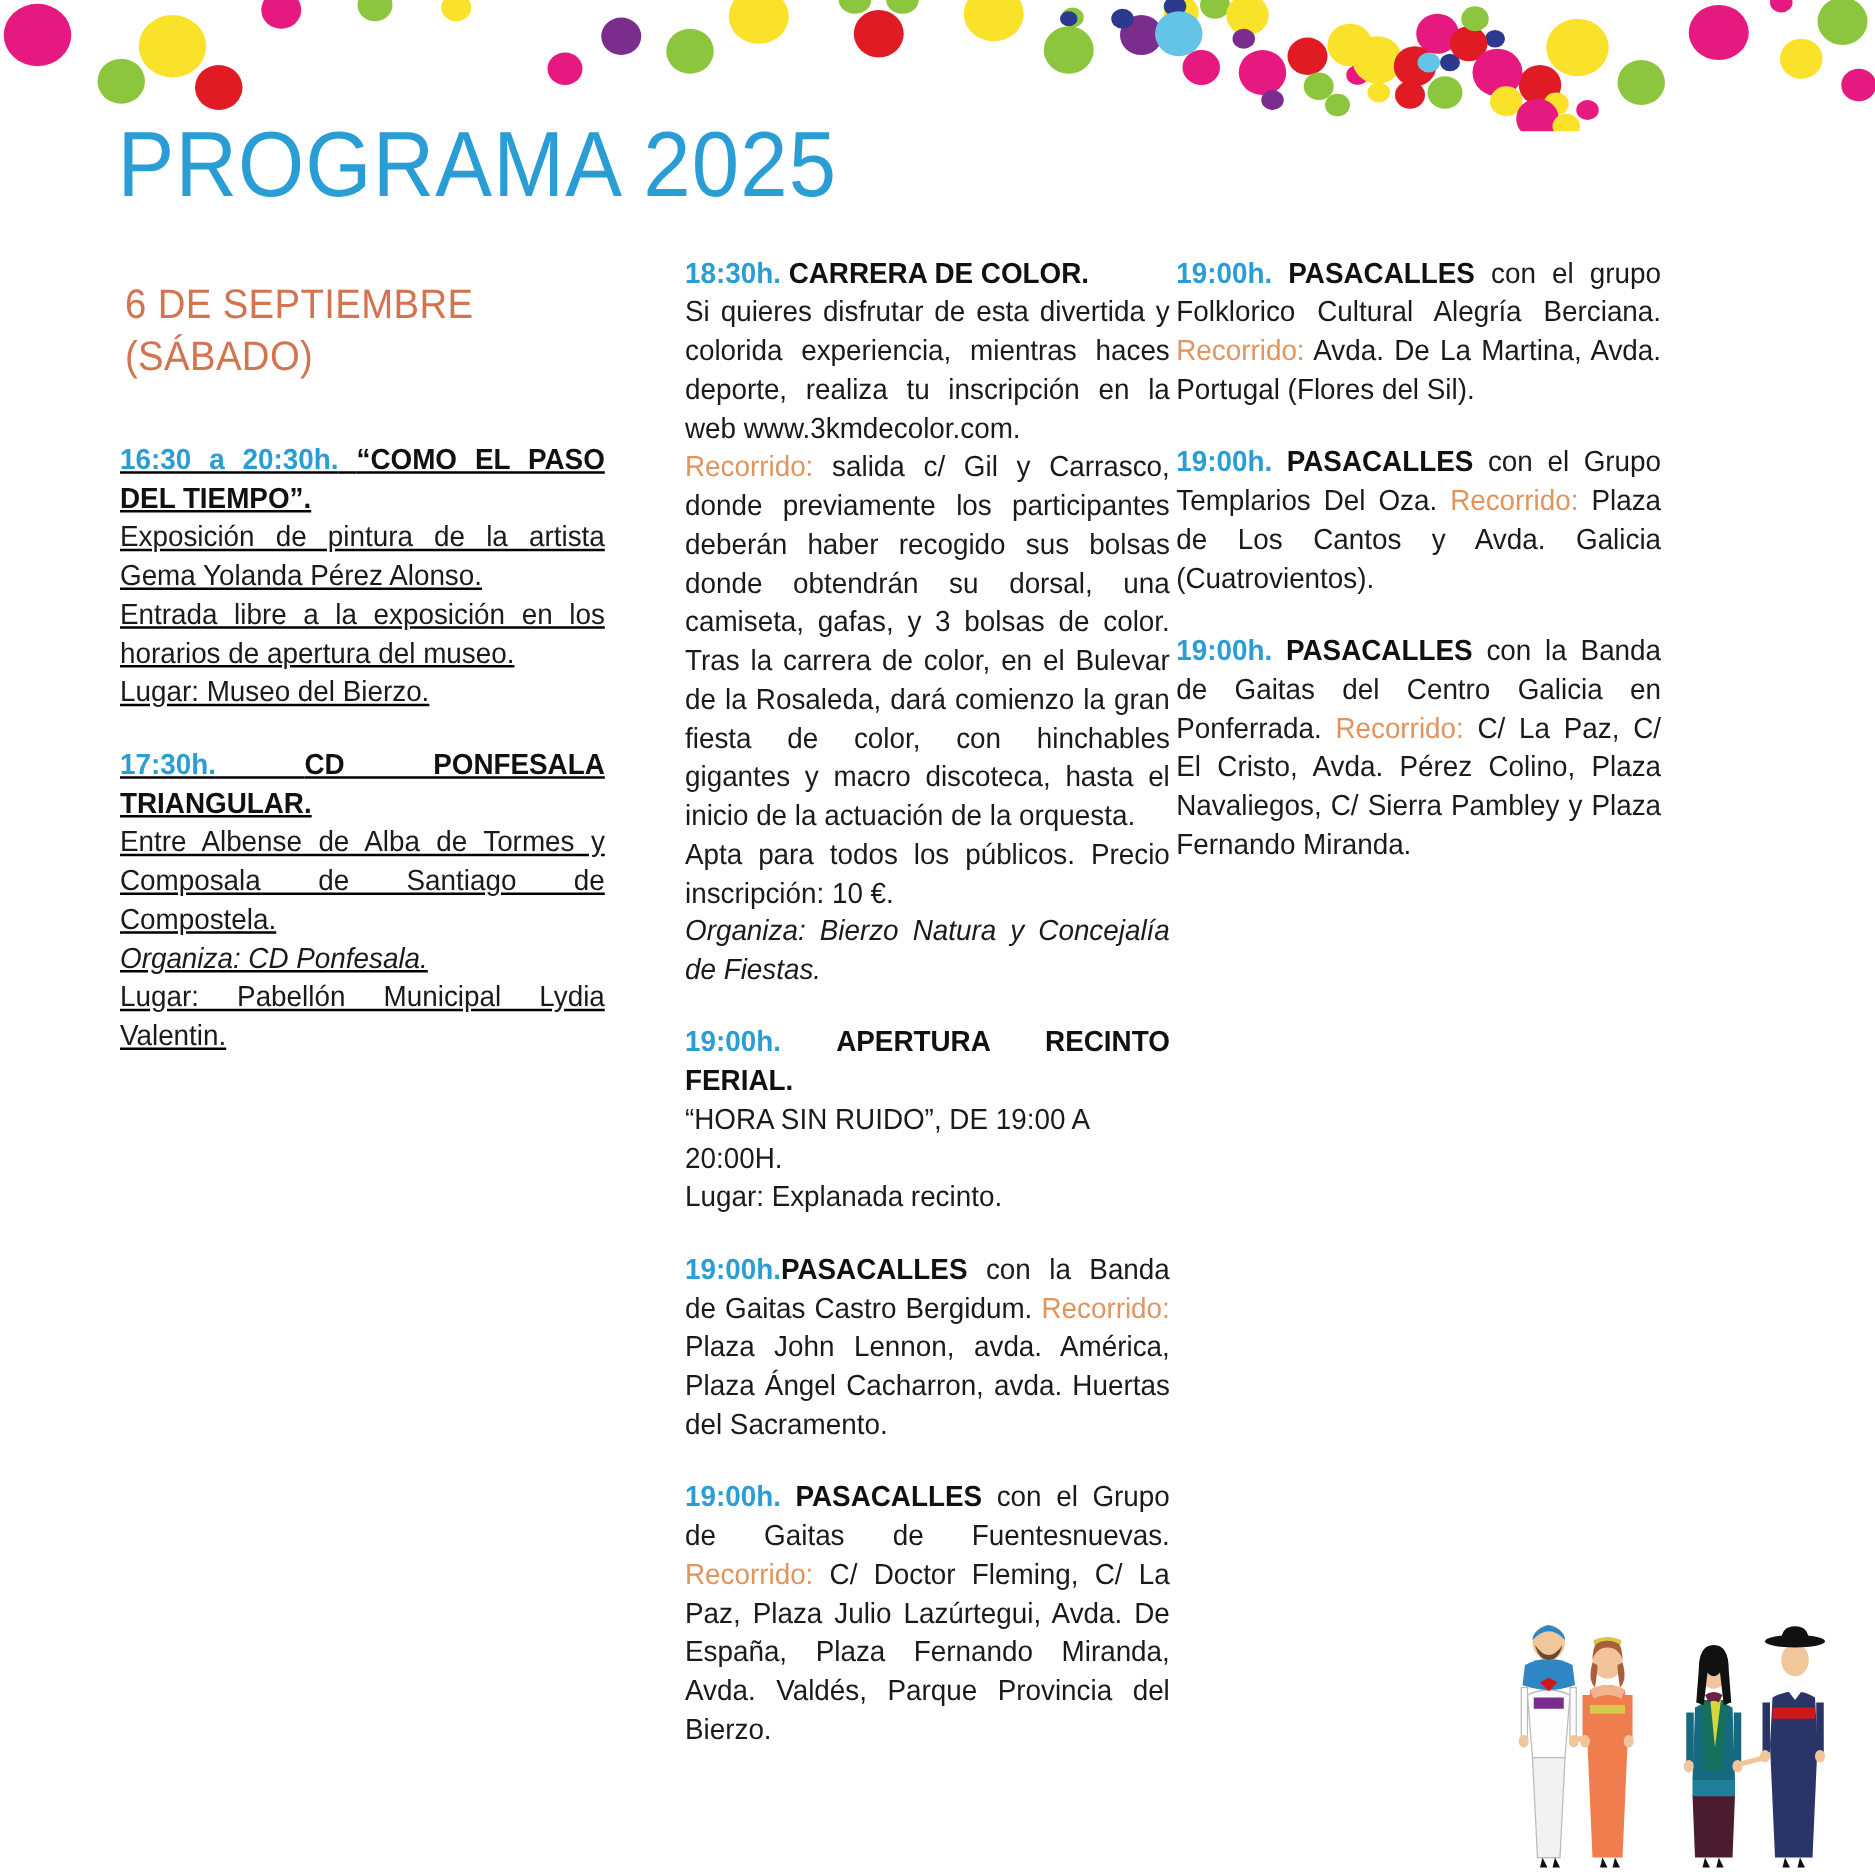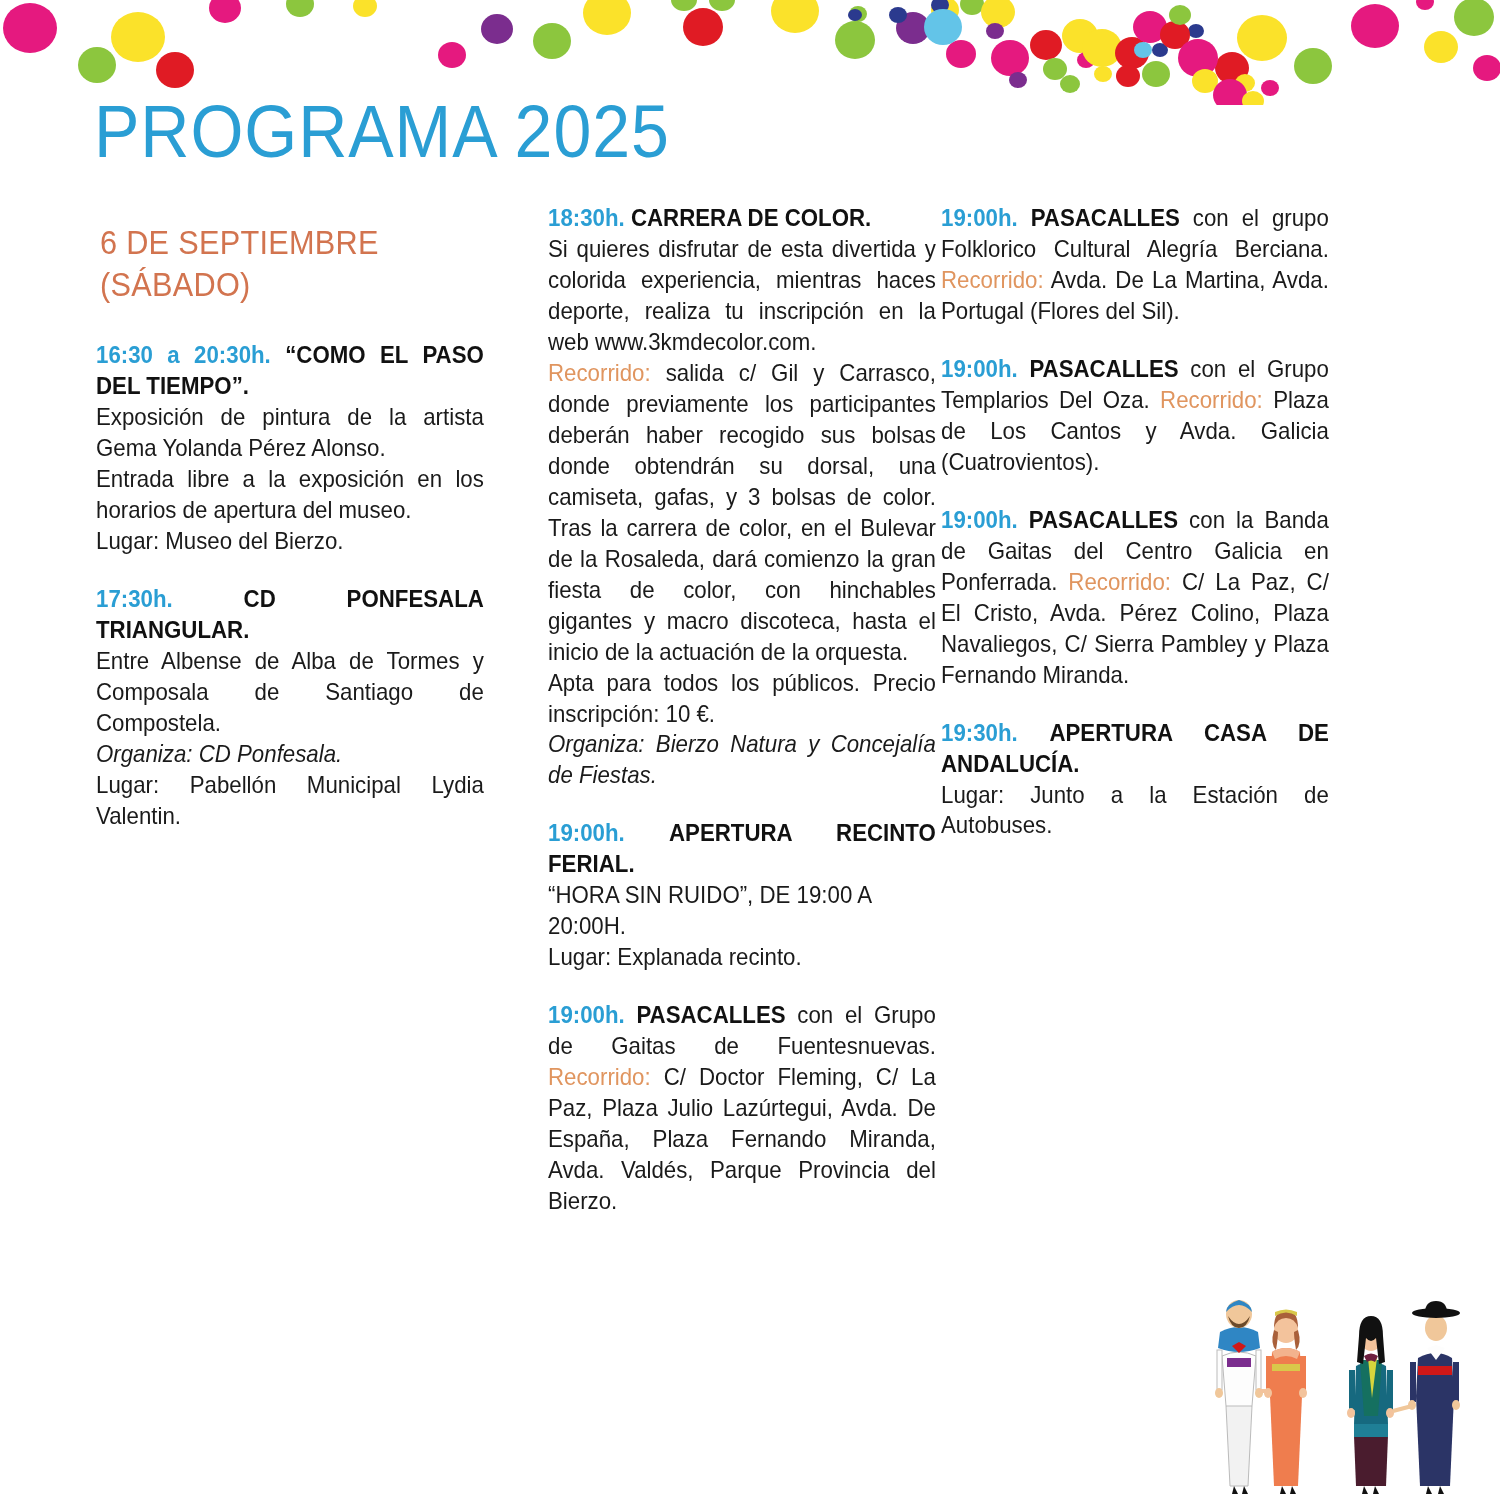--- a/index.html
+++ b/index.html
@@ -32,21 +32,21 @@
     line-height:1.28;
     color:#d2744f;
     font-weight:400;
     letter-spacing:0.3px;
     transform:scaleX(0.93);
     transform-origin:left top;
   }
 
   .cols{position:absolute;top:0;left:0;width:1500px;height:1500px;}
   .col{position:absolute;top:203px;width:404px;}
-  #col1{left:96px;top:340px;}
+  #col1{left:96px;top:352px;text-decoration:underline;}
   #col2{left:548px;}
   #col3{left:941px;}
 
   .ev{margin-bottom:27px;}
   .ev p{
     margin:0;
     font-size:23.2px;
     line-height:1.335;
     color:#1a1a1a;
     text-align:justify;
@@ -165,36 +165,35 @@
           <p><span class="rec">Recorrido:</span><span> salida c/ Gil y Carrasco, donde previamente los participantes deberán haber recogido sus bolsas donde obtendrán su dorsal, una camiseta, gafas, y 3 bolsas de color. Tras la carrera de color,  en el Bulevar de la Rosaleda, dará comienzo la gran fiesta de color, con hinchables gigantes y macro discoteca, hasta el inicio de la actuación de la orquesta.</span></p>
           <p>Apta para todos los públicos. Precio inscripción: 10 €.</p>
           <p class="org">Organiza: Bierzo Natura y Concejalía de Fiestas.</p>
         </div>
         <div class="ev">
           <p><span class="t">19:00h.</span> <span class="h">APERTURA RECINTO FERIAL.</span></p>
           <p class="note nj">“HORA SIN RUIDO”, DE 19:00 A 20:00H.</p>
           <p class="lug">Lugar: Explanada recinto.</p>
         </div>
         <div class="ev">
+          <p><span class="t">19:00h.</span><span class="h">PASACALLES</span><span> con la Banda de Gaitas Castro Bergidum. </span><span class="rec">Recorrido:</span><span> Plaza John Lennon, avda. América, Plaza Ángel Cacharron, avda. Huertas del Sacramento.</span></p>
+        </div>
+        <div class="ev">
           <p><span class="t">19:00h.</span> <span class="h">PASACALLES</span><span> con el Grupo de Gaitas de Fuentesnuevas. </span><span class="rec">Recorrido:</span><span> C/ Doctor Fleming, C/ La Paz, Plaza Julio Lazúrtegui, Avda. De España, Plaza Fernando Miranda, Avda. Valdés, Parque Provincia del Bierzo.</span></p>
         </div>
       </div>
     <div class="col" id="col3">
         <div class="ev">
           <p><span class="t">19:00h.</span> <span class="h">PASACALLES</span><span> con el grupo Folklorico Cultural Alegría Berciana. </span><span class="rec">Recorrido:</span><span> Avda. De La Martina, Avda. Portugal (Flores del Sil).</span></p>
         </div>
         <div class="ev">
           <p><span class="t">19:00h.</span> <span class="h">PASACALLES</span><span> con el Grupo Templarios Del Oza. </span><span class="rec">Recorrido:</span><span> Plaza de Los Cantos y Avda. Galicia (Cuatrovientos).</span></p>
         </div>
         <div class="ev">
           <p><span class="t">19:00h.</span> <span class="h">PASACALLES</span><span> con la Banda de Gaitas del Centro Galicia en Ponferrada. </span><span class="rec">Recorrido:</span><span> C/ La Paz, C/ El Cristo, Avda. Pérez Colino, Plaza Navaliegos, C/ Sierra Pambley y Plaza Fernando Miranda.</span></p>
-        </div>
-        <div class="ev">
-          <p><span class="t">19:30h.</span> <span class="h">APERTURA CASA DE ANDALUCÍA.</span></p>
-          <p class="lug">Lugar: Junto a la Estación de Autobuses.</p>
         </div>
       </div>
   </div>
 
   <svg id="figs" viewBox="0 0 300 210">
 
     <g>
       <path d="M34 200 L30 120 Q42 112 56 120 L52 200 Z" fill="#f2f2f2" stroke="#bbb" stroke-width="1"></path>
       <path d="M30 120 L26 70 Q43 62 60 70 L56 120 Z" fill="#fdfdfd" stroke="#bbb" stroke-width="1"></path>
       <rect x="31" y="72" width="24" height="9" fill="#7b2d8e"></rect>

